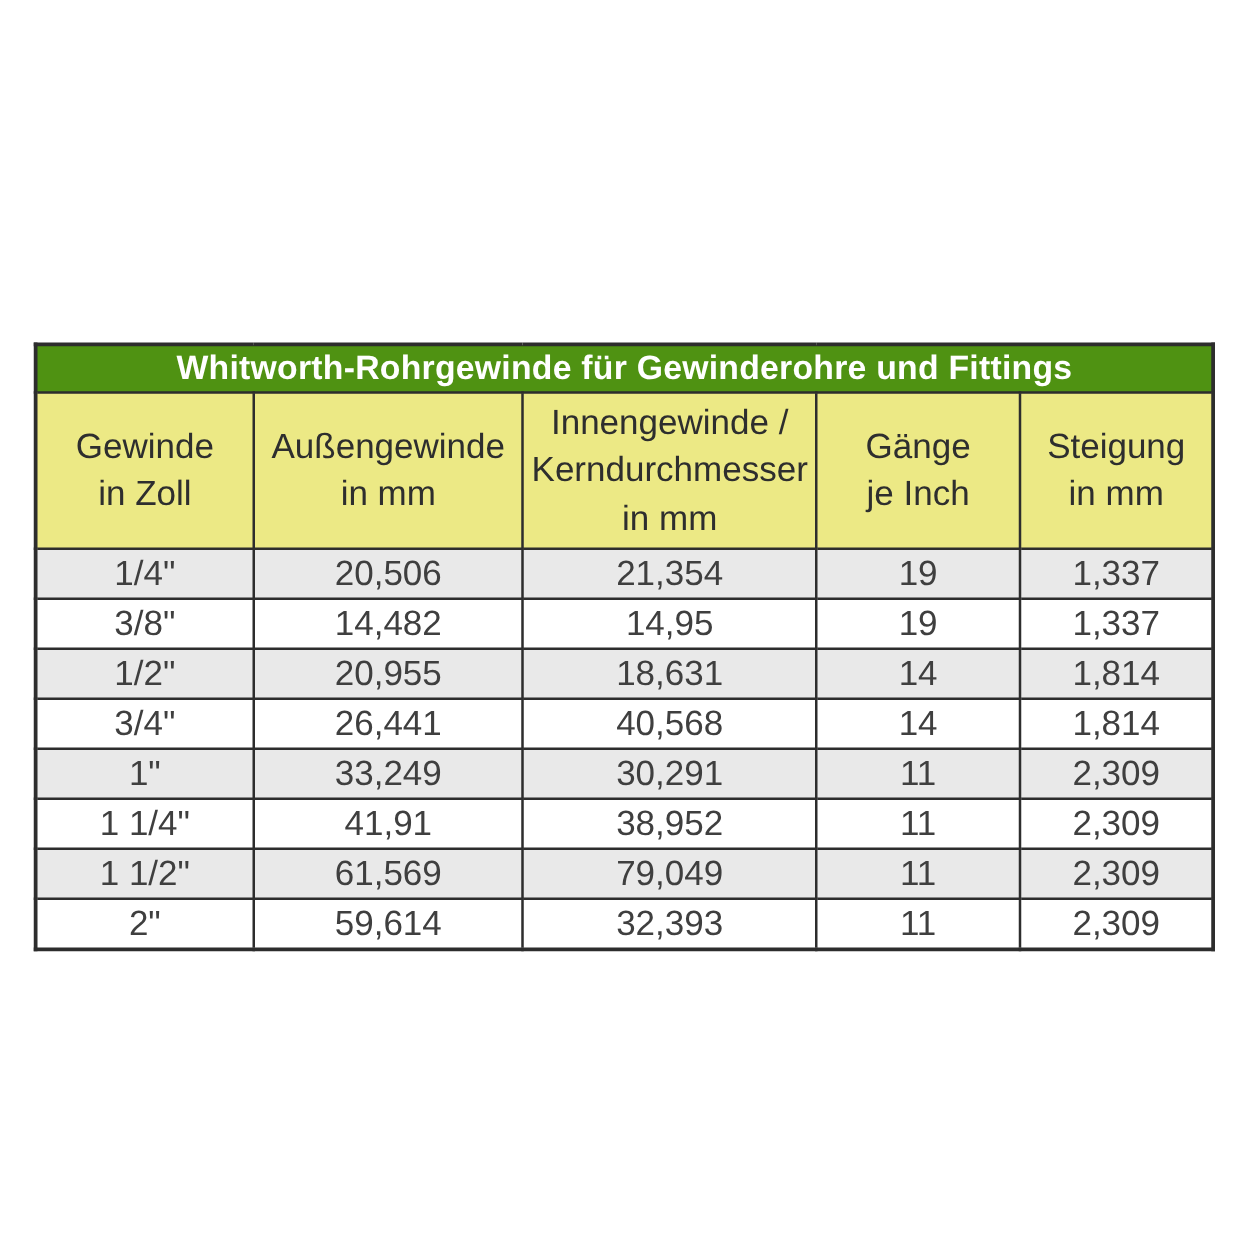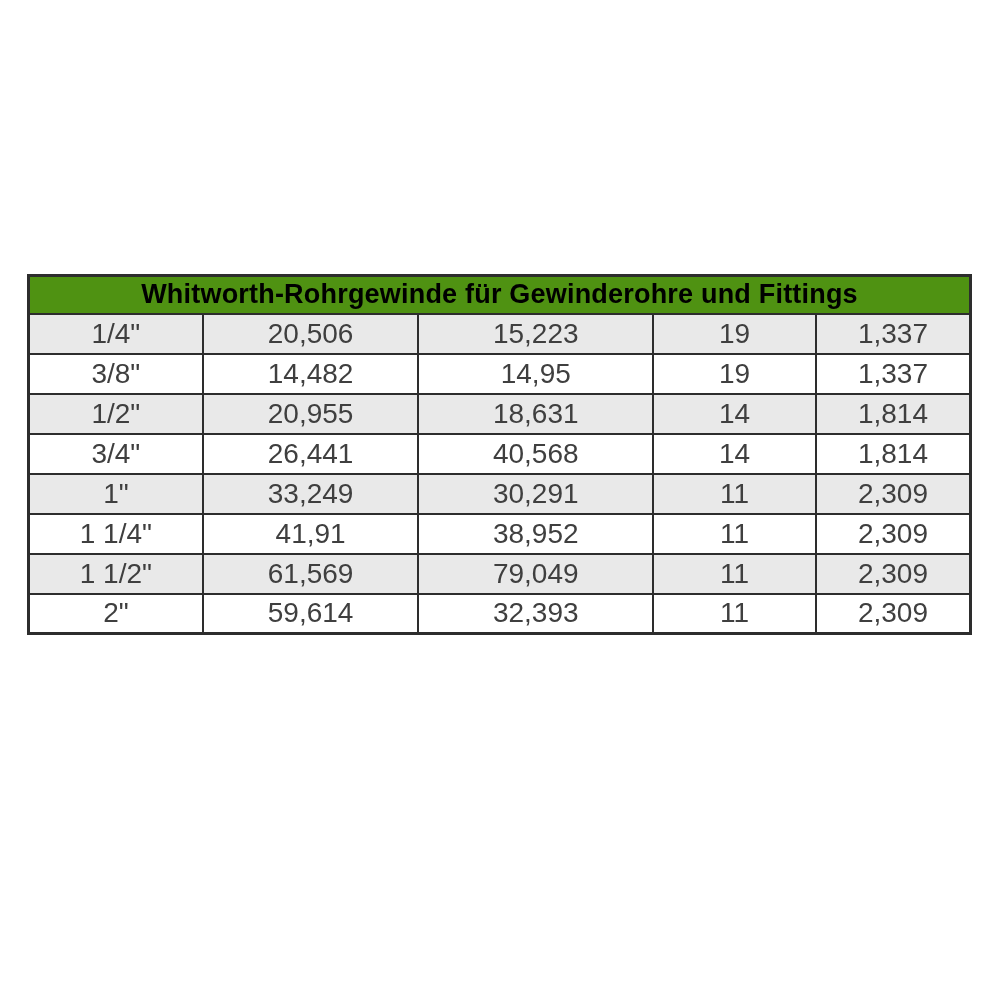--- a/index.html
+++ b/index.html
@@ -22,21 +22,21 @@
     table-layout: fixed;
   }
   table.spec-table, table.spec-table th, table.spec-table td {
     border: 2px solid #2d2d2d;
   }
   table.spec-table {
     border-width: 3px;
   }
   th.title-cell {
     background: #4f9212;
-    color: #000000;
+    color: #ffffff;
     font-size: 27px;
     font-weight: bold;
     height: 38px;
     text-align: center;
     vertical-align: middle;
     padding: 2px 6px;
     box-sizing: border-box;
     letter-spacing: 0.2px;
   }
   th.col-header {
@@ -73,26 +73,39 @@
       <col style="width:18.5%">
       <col style="width:22.9%">
       <col style="width:24.9%">
       <col style="width:17.3%">
       <col style="width:16.4%">
     </colgroup>
     <thead>
       <tr>
         <th class="title-cell" colspan="5">Whitworth-Rohrgewinde für Gewinderohre und Fittings</th>
       </tr>
+      <tr>
+        <th class="col-header">Gewinde
+in Zoll</th>
+        <th class="col-header">Außengewinde
+in mm</th>
+        <th class="col-header">Innengewinde /
+Kerndurchmesser
+in mm</th>
+        <th class="col-header">Gänge
+je Inch</th>
+        <th class="col-header">Steigung
+in mm</th>
+      </tr>
     </thead>
     <tbody>
         <tr>
           <td>1/4"</td>
           <td>20,506</td>
-          <td>15,223</td>
+          <td>21,354</td>
           <td>19</td>
           <td>1,337</td>
         </tr>
         <tr>
           <td>3/8"</td>
           <td>14,482</td>
           <td>14,95</td>
           <td>19</td>
           <td>1,337</td>
         </tr>

